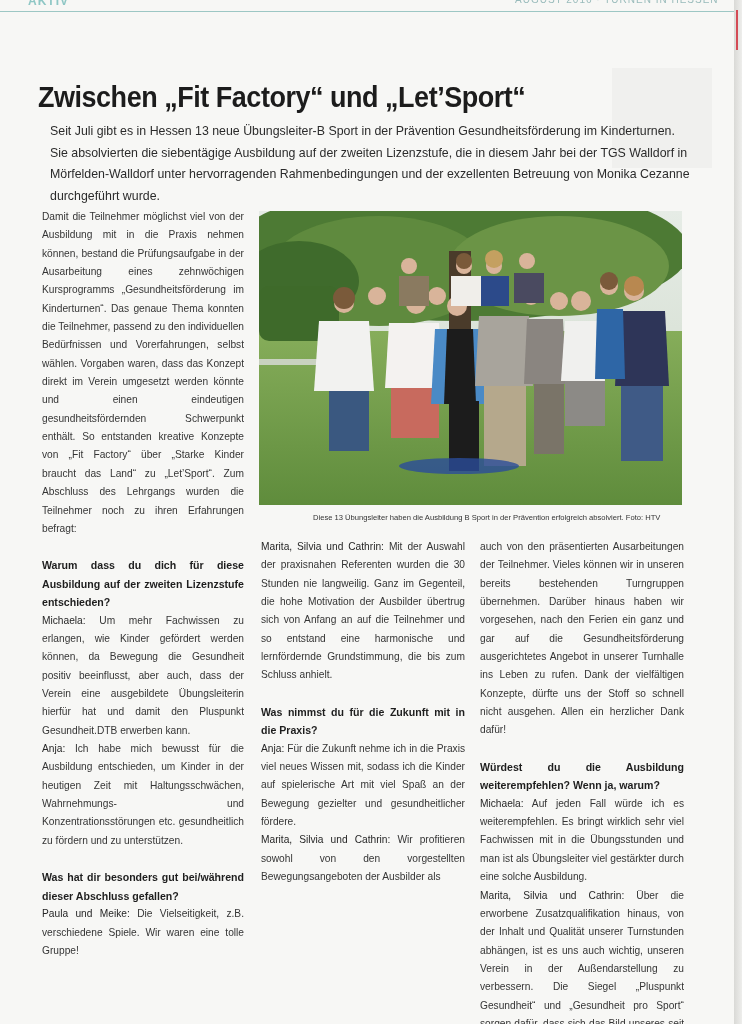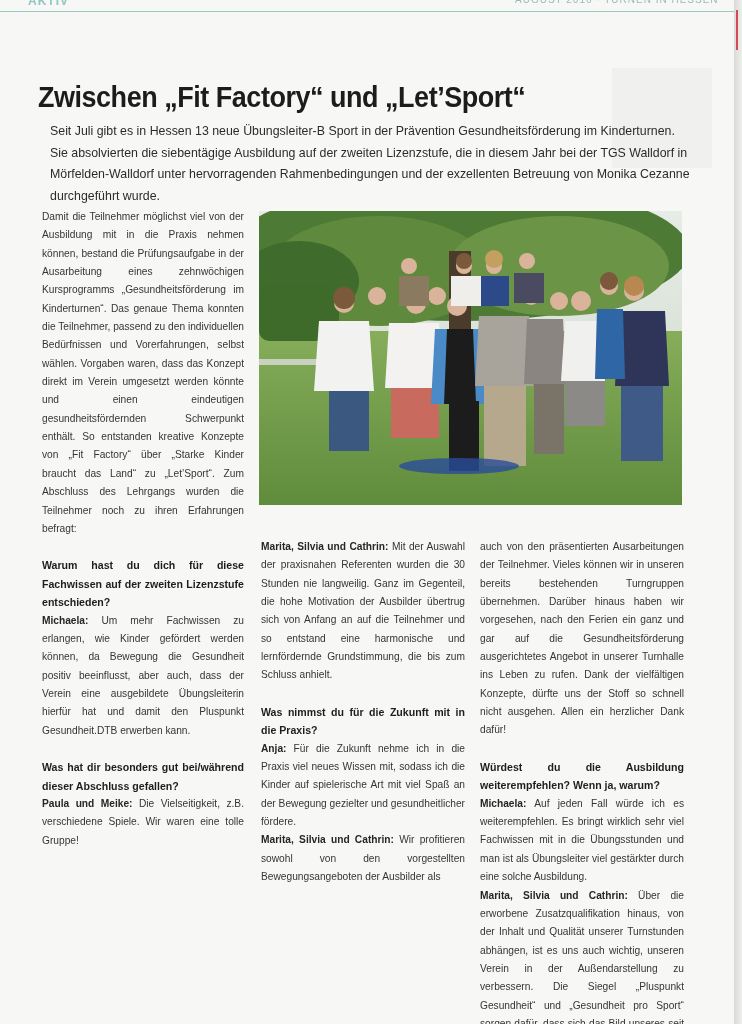--- a/index.html
+++ b/index.html
@@ -47,21 +47,21 @@
     position: absolute; left: 50px; top: 108px; width: 680px;
     font-size: 13.3px; line-height: 21.5px; color: #2b2b2b; margin-top: 12px;
   }
   .lead p { margin: 0; transform: scaleX(0.93); transform-origin: left; white-space: nowrap; }
   .col {
     position: absolute; font-size: 10.2px; line-height: 18.35px; color: #353535;
     text-align: justify;
   }
   .col p { margin: 0; }
   .col .q { font-weight: bold; color: #1e1e1e; font-size: 10.6px; margin-top: 18px; line-height: 18.5px; }
-  .col .spk { font-weight: bold; color: #262626; }
+  .col .spk { font-weight: normal; color: #262626; }
   .col1 { left: 42px; top: 208px; width: 202px; }
   .col2 { left: 261px; top: 538px; width: 204px; }
   .col3 { left: 480px; top: 538px; width: 204px; }
   .photo {
     position: absolute; left: 259px; top: 211px; width: 423px; height: 294px;
     overflow: hidden; background: #6e9a4c;
   }
   .photo svg { display: block; }
   .caption {
     position: absolute; left: 313px; top: 513px; font-size: 7.6px; color: #333;
@@ -88,22 +88,23 @@
 
   <div class="lead">
     <p>Seit Juli gibt es in Hessen 13 neue Übungsleiter-B Sport in der Prävention Gesundheitsförderung im Kinderturnen.</p>
     <p>Sie absolvierten die siebentägige Ausbildung auf der zweiten Lizenzstufe, die in diesem Jahr bei der TGS Walldorf in</p>
     <p>Mörfelden-Walldorf unter hervorragenden Rahmenbedingungen und der exzellenten Betreuung von Monika Cezanne</p>
     <p>durchgeführt wurde.</p>
   </div>
 
   <div class="col col1">
     <p>Damit die Teilnehmer möglichst viel von der Ausbildung mit in die Praxis nehmen können, bestand die Prüfungsaufgabe in der Ausarbeitung eines zehnwöchigen Kursprogramms „Gesundheitsförderung im Kinderturnen“. Das genaue Thema konnten die Teilnehmer, passend zu den individuellen Bedürfnissen und Vorerfahrungen, selbst wählen. Vorgaben waren, dass das Konzept direkt im Verein umgesetzt werden könnte und einen eindeutigen gesundheitsfördernden Schwerpunkt enthält. So entstanden kreative Konzepte von „Fit Factory“ über „Starke Kinder braucht das Land“ zu „Let’Sport“. Zum Abschluss des Lehrgangs wurden die Teilnehmer noch zu ihren Erfahrungen befragt:</p>
-    <p class="q">Warum hast du dich für diese Fachwissen auf der zweiten Lizenzstufe entschieden?</p>
+    <p class="q">Warum dass du dich für diese Ausbildung auf der zweiten Lizenzstufe entschieden?</p>
     <p><span class="spk">Michaela:</span> <span>Um mehr Fachwissen zu erlangen, wie Kinder gefördert werden können, da Bewegung die Gesundheit positiv beeinflusst, aber auch, dass der Verein eine ausgebildete Übungsleiterin hierfür hat und damit den Pluspunkt Gesundheit.DTB erwerben kann.</span></p>
+    <p><span class="spk">Anja:</span> <span>Ich habe mich bewusst für die Ausbildung entschieden, um Kinder in der heutigen Zeit mit Haltungsschwächen, Wahrnehmungs- und Konzentrationsstörungen etc. gesundheitlich zu fördern und zu unterstützen.</span></p>
     <p class="q">Was hat dir besonders gut bei/während dieser Abschluss gefallen?</p>
     <p><span class="spk">Paula und Meike:</span> <span>Die Vielseitigkeit, z.B. verschiedene Spiele. Wir waren eine tolle Gruppe!</span></p>
 
   </div>
 
   <div class="photo">
     <svg width="423" height="294" viewBox="0 0 423 294">
       <defs>
         <linearGradient id="sky" x1="0" y1="0" x2="0" y2="1">
           <stop offset="0" stop-color="#e6ece6"></stop>
@@ -166,20 +167,21 @@
         <path d="M362 175 h42 v75 h-42 z" fill="#3f5a86"></path>
         <path d="M338 98 h26 l2 70 h-30 z" fill="#2e66a6"></path>
         <path d="M140 65 h30 v30 h-30 z" fill="#8a7a60"></path>
         <path d="M192 65 h30 v30 h-30 z" fill="#f0eeea"></path>
         <path d="M222 65 h28 v30 h-28 z" fill="#2c4a8a"></path>
         <path d="M255 62 h30 v30 h-30 z" fill="#4a4a60"></path>
         <ellipse cx="200" cy="255" rx="60" ry="8" fill="#2b4c9a" opacity="0.8"></ellipse>
       </g>
     </svg>
   </div>
+  <div class="caption">Diese 13 Übungsleiter haben die Ausbildung B Sport in der Prävention erfolgreich absolviert. Foto: HTV</div>
 
   <div class="col col2" style="height: 440px; overflow: hidden;">
     <p><span class="spk">Marita, Silvia und Cathrin:</span> <span>Mit der Auswahl der praxisnahen Referenten wurden die 30 Stunden nie langweilig. Ganz im Gegenteil, die hohe Motivation der Ausbilder übertrug sich von Anfang an auf die Teilnehmer und so entstand eine harmonische und lernfördernde Grundstimmung, die bis zum Schluss anhielt.</span></p>
     <p class="q">Was nimmst du für die Zukunft mit in die Praxis?</p>
     <p><span class="spk">Anja:</span> <span>Für die Zukunft nehme ich in die Praxis viel neues Wissen mit, sodass ich die Kinder auf spielerische Art mit viel Spaß an der Bewegung gezielter und gesundheitlicher fördere.</span></p>
     <p id="split-answer"><span class="spk">Marita, Silvia und Cathrin:</span> <span>Wir profitieren sowohl von den vorgestellten Bewegungsangeboten der Ausbilder als</span></p>
   </div>
 
   <div class="col col3">
       <p>auch von den präsentierten Ausarbeitungen der Teilnehmer. Vieles können wir in unseren bereits bestehenden Turngruppen übernehmen. Darüber hinaus haben wir vorgesehen, nach den Ferien ein ganz und gar auf die Gesundheitsförderung ausgerichtetes Angebot in unserer Turnhalle ins Leben zu rufen. Dank der vielfältigen Konzepte, dürfte uns der Stoff so schnell nicht ausgehen. Allen ein herzlicher Dank dafür!</p>

